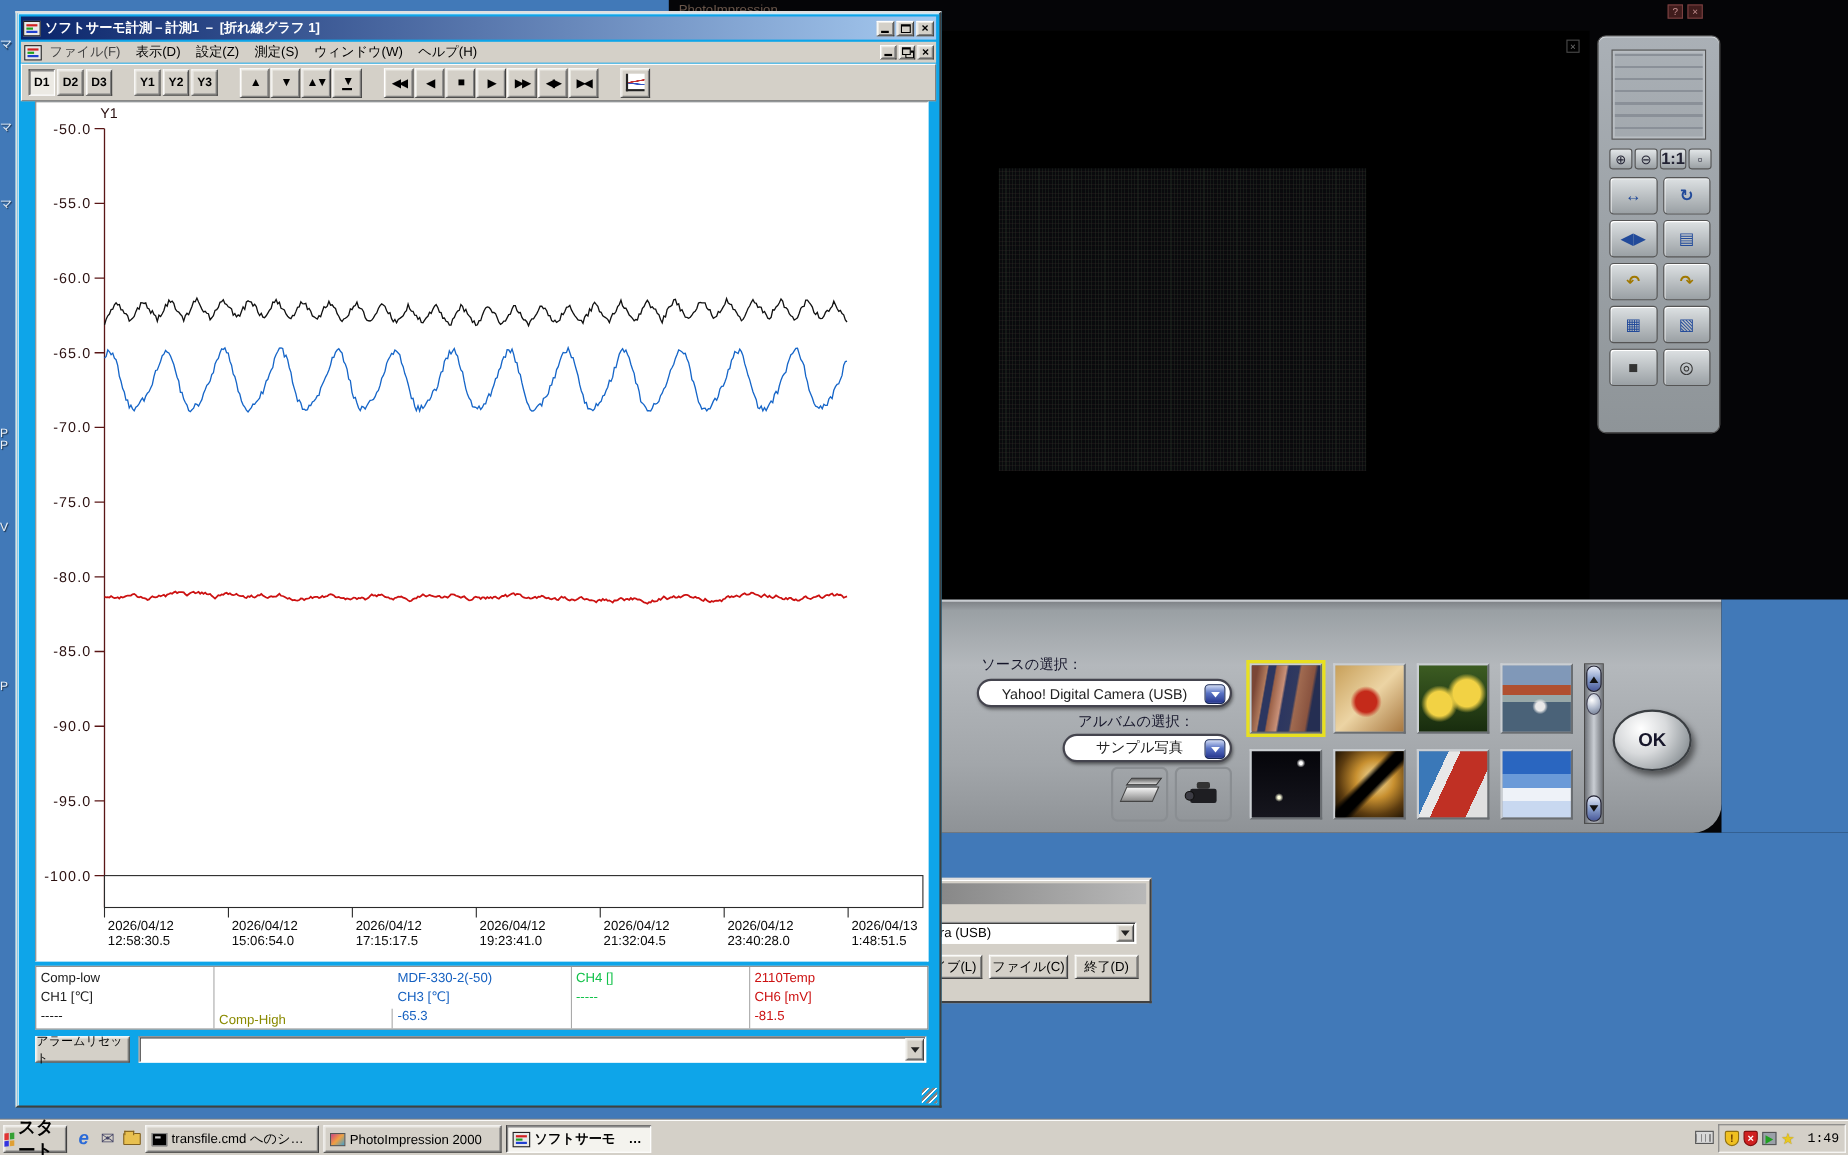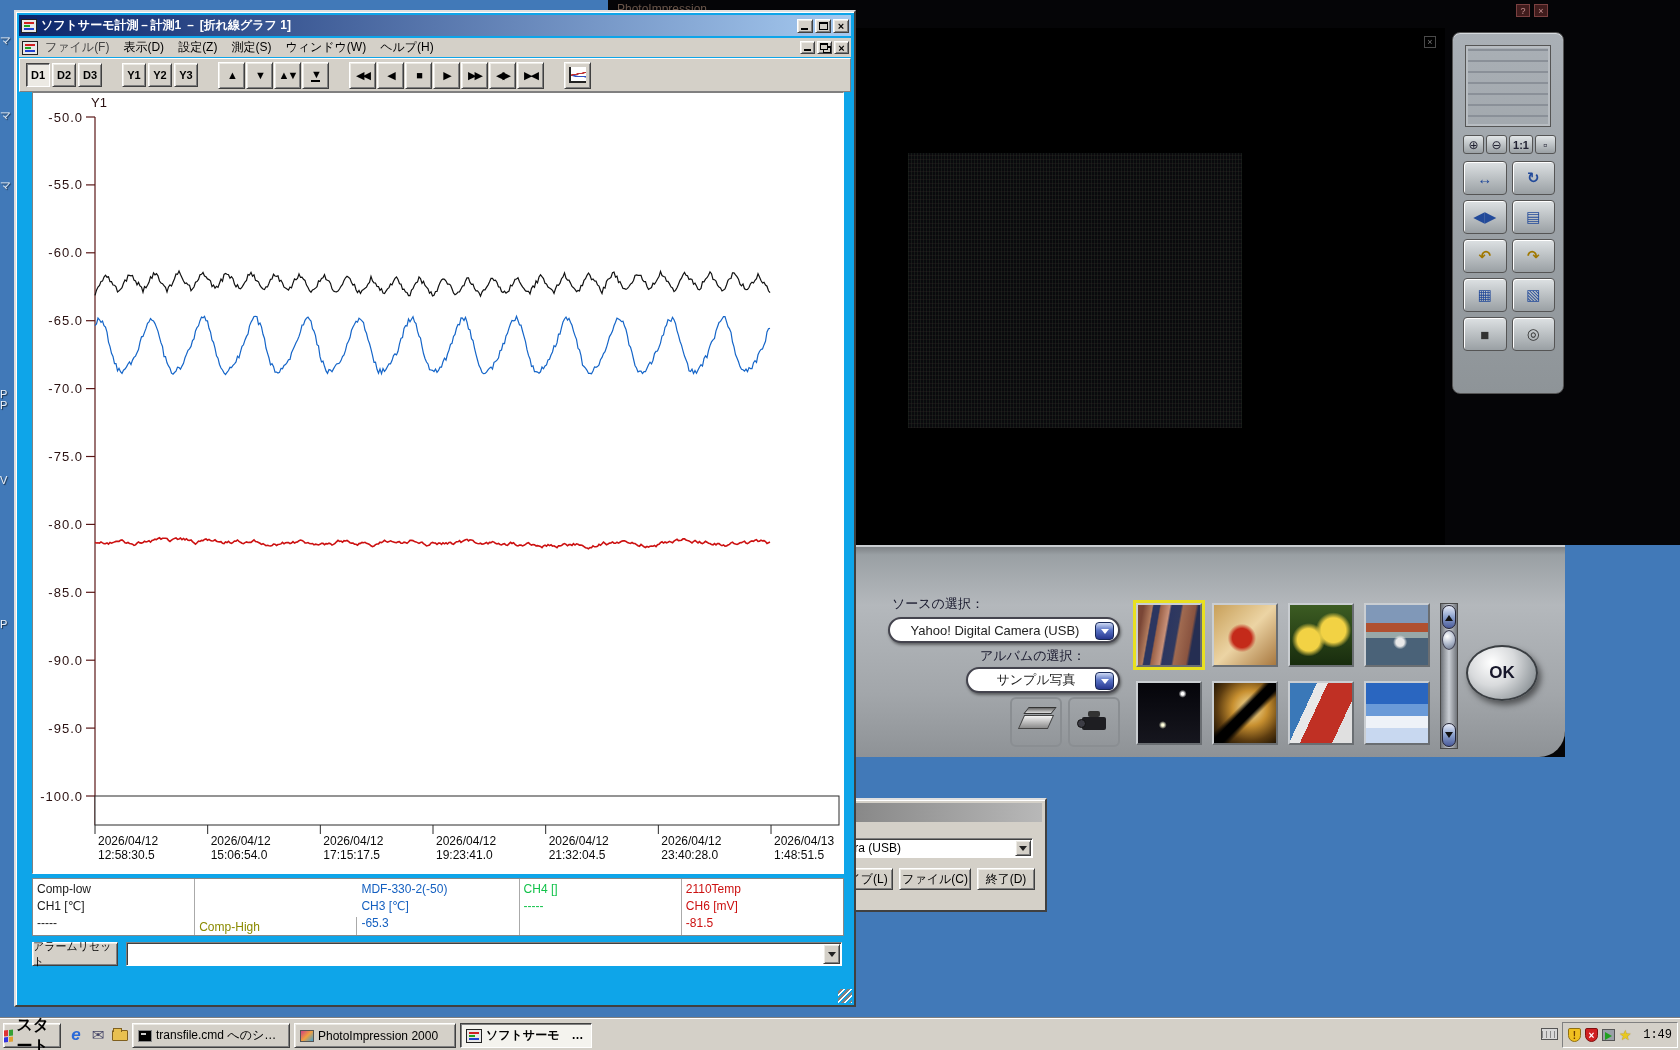--- a/index.html
+++ b/index.html
@@ -73,21 +73,21 @@
   .pi-ruler{left:380px;top:568px;width:446px;height:8px;
             background:repeating-linear-gradient(90deg,#9aa 0 1px,transparent 1px 5px);}
   .toolpanel{left:844px;top:32px;width:112px;height:362px;background:linear-gradient(180deg,#aab0b6,#8e9498);
              border:1px solid #555;border-radius:8px;box-shadow:inset 0 1px 0 #d6dade;}
   .tp-list{position:absolute;left:12px;top:12px;width:86px;height:82px;border:1px solid #555;
            background:linear-gradient(#fafafa,#c8cdd2);box-shadow:inset 0 0 0 2px #b8bdc2;
            background-image:repeating-linear-gradient(0deg,transparent 0 9px,#8a9098 9px 11px);}
   .tp-zoomrow{position:absolute;left:10px;top:102px;width:92px;height:20px;display:flex;gap:2px;}
   .tp-small{flex:none;width:21px;height:19px;background:linear-gradient(#e2e6e8,#9aa0a4);border:1px solid #555;
             border-radius:3px;font-size:12px;display:flex;align-items:center;justify-content:center;color:#223;}
-  .tp-ratio{font-size:11px;font-weight:bold;width:24px;}
+  .tp-ratio{font-size:15px;font-weight:bold;width:24px;}
   .tp-grid{position:absolute;left:10px;top:128px;width:92px;display:grid;grid-template-columns:1fr 1fr;gap:5px;}
   .tp-btn{height:34px;background:linear-gradient(#dde1e3,#9aa0a4);border:1px solid #555;border-radius:4px;
           box-shadow:inset 1px 1px 0 #fff;display:flex;align-items:center;justify-content:center;
           font-size:15px;font-weight:bold;}
   .pi-bottom{left:210px;top:545px;width:747px;height:212px;border-radius:0 0 26px 0;
      background:linear-gradient(180deg,#787c80 0,#9aa0a4 10px,#b4b8bc 60px,#a2a6aa 150px,#8e9296 212px);
      box-shadow:inset 0 2px 0 #caced2;}
   .pi-cutout{left:957px;top:545px;width:115px;height:212px;background:#4179B8;}
   .pill-label{font-size:13px;color:#15152a;}
   .pill{height:26px;border-radius:13px;background:#fff;border:2px solid #44444e;box-shadow:1px 2px 3px rgba(0,0,0,.45);

